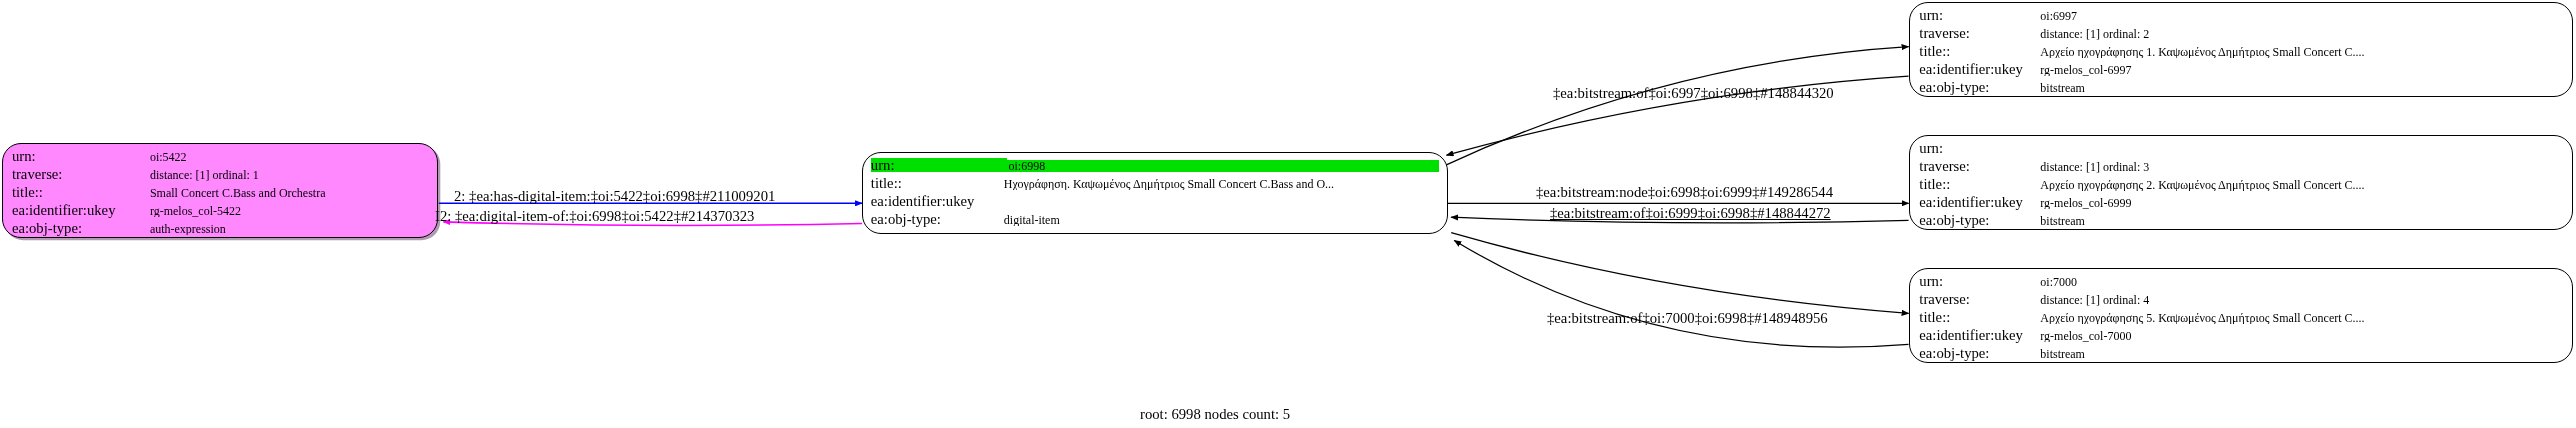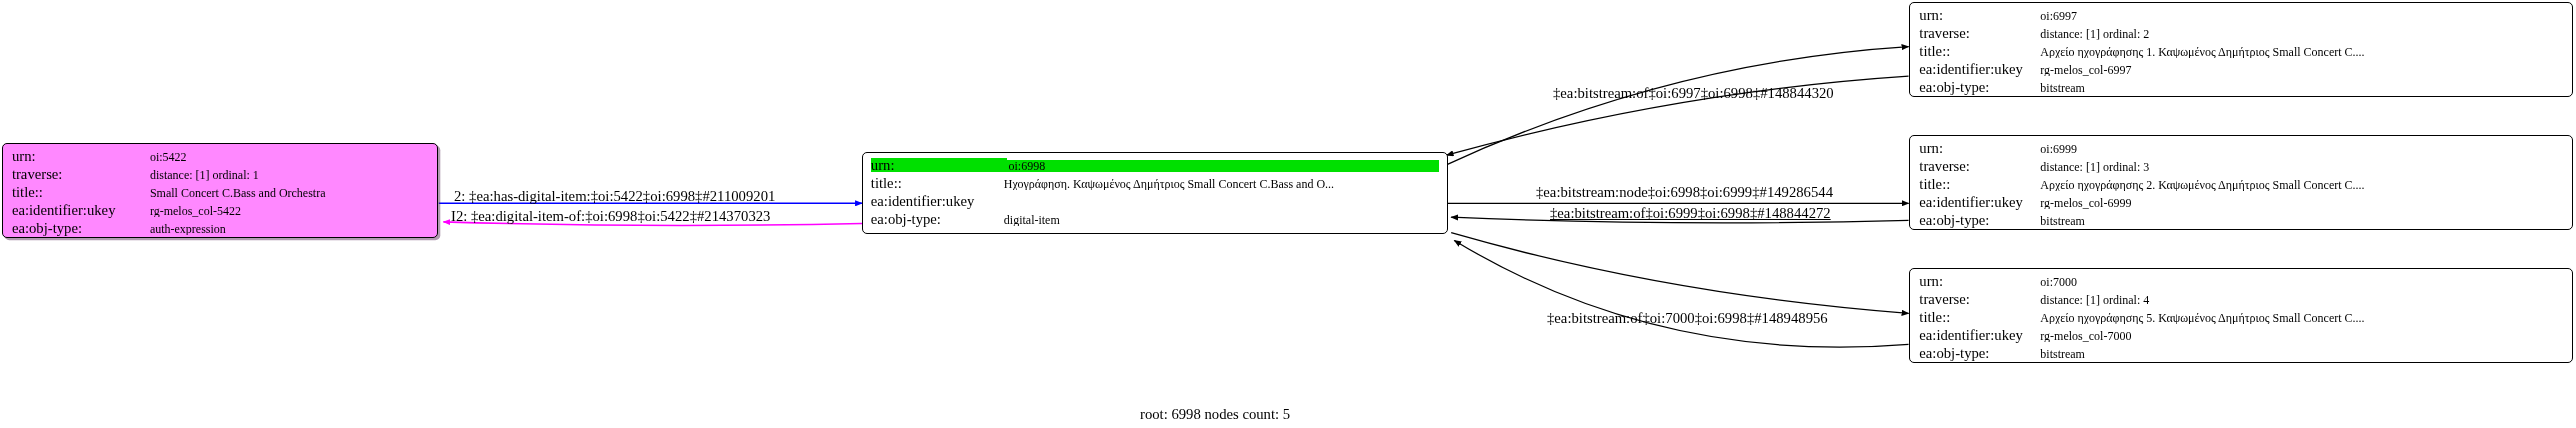--- a/index.html
+++ b/index.html
@@ -22,21 +22,21 @@
     left: 0;
     top: 0;
     width: 2576px;
     height: 429px;
     pointer-events: none;
   }
   .node {
     position: absolute;
     box-sizing: border-box;
     border: 1.2px solid #000000;
-    border-radius: 5px;
+    border-radius: 19px;
     background: #ffffff;
     overflow: hidden;
     padding: 5.4px 9.3px 5.4px 9.3px;
   }
   .node.pink {
     background: #ff88ff;
     box-shadow: 2.3px 2.3px 0 rgba(80,30,80,0.45);
   }
   .node.white {
     background: #ffffff;
@@ -190,21 +190,20 @@
     </div>
     <div class="row">
       <span class="k kcol-right">ea:obj-type:</span>
       <span class="v">bitstream</span>
     </div>
   </div>
 
   <div class="node white" style="left:1909px; top:135px; width:664px; height:95px;">
     <div class="row">
       <span class="k kcol-right">urn:</span>
-      <span class="v">oi:6999</span>
     </div>
     <div class="row">
       <span class="k kcol-right">traverse:</span>
       <span class="v">distance: [1]     ordinal: 3</span>
     </div>
     <div class="row">
       <span class="k kcol-right">title::</span>
       <span class="v greek">Αρχείο ηχογράφησης 2. Καψωμένος Δημήτριος Small Concert C....</span>
     </div>
     <div class="row">
@@ -235,21 +234,21 @@
       <span class="v">rg-melos_col-7000</span>
     </div>
     <div class="row">
       <span class="k kcol-right">ea:obj-type:</span>
       <span class="v">bitstream</span>
     </div>
   </div>
 
   <div class="edge-label" style="left:454px; top:188px;">2: ‡ea:has-digital-item:‡oi:5422‡oi:6998‡#211009201</div>
 
-  <div class="edge-label" style="left:451px; top:208px;">I2: ‡ea:digital-item-of:‡oi:6998‡oi:5422‡#214370323</div>
+  <div class="edge-label" style="left:435px; top:208px;">I2: ‡ea:digital-item-of:‡oi:6998‡oi:5422‡#214370323</div>
 
 
   <div class="edge-label" style="left:1553px; top:85px;text-align:right;">‡ea:bitstream:of‡oi:6997‡oi:6998‡#148844320</div>
 
   <div class="edge-label" style="left:1536px; top:184px;">‡ea:bitstream:node‡oi:6998‡oi:6999‡#149286544</div>
 
   <div class="edge-label" style="left:1550px; top:205px;text-decoration:underline;">‡ea:bitstream:of‡oi:6999‡oi:6998‡#148844272</div>
 
 
   <div class="edge-label" style="left:1547px; top:310px;font-family:Liberation Serif, serif;">‡ea:bitstream:of‡oi:7000‡oi:6998‡#148948956</div>

